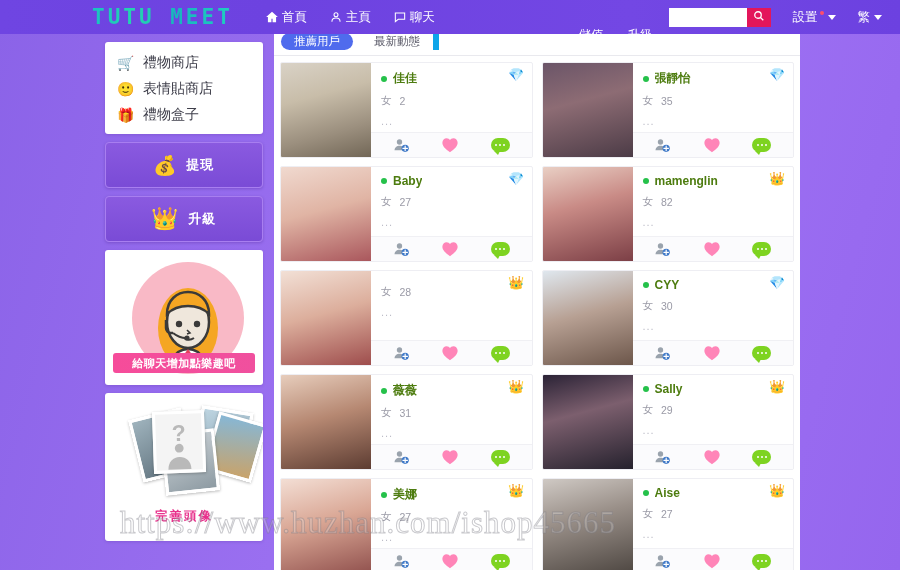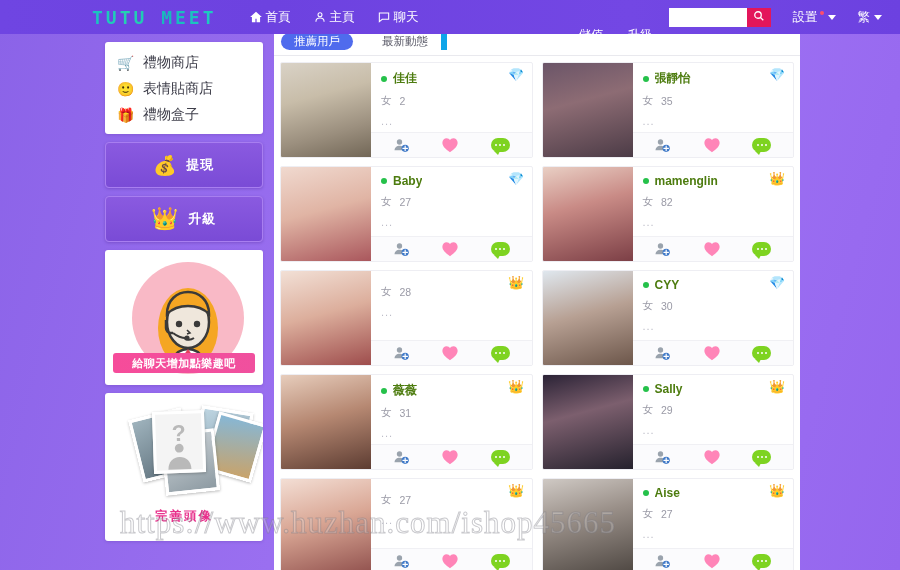--- a/index.html
+++ b/index.html
@@ -18,21 +18,21 @@
     position: absolute; top: 0; left: 0;
     width: 900px; height: 34px;
     background: #6c41e0;
     background: linear-gradient(90deg, #6f45e2 0%, #6d42e0 30%, #7347e4 70%, #6c41e0 100%);
     display: flex; align-items: center;
     z-index: 40;
   }
   .logo {
     margin-left: 92px;
     font-family: "DejaVu Sans Mono", monospace;
-    font-size: 18px; font-weight: bold;
+    font-size: 21px; font-weight: bold;
     letter-spacing: 3px;
     background: linear-gradient(90deg, #19c2c2 0%, #25d4b0 30%, #17b7bd 60%, #1fcfc0 100%);
     -webkit-background-clip: text;
     background-clip: text;
     color: transparent;
     -webkit-text-fill-color: transparent;
     text-shadow: none;
     white-space: nowrap;
   }
   .nav-main { display: flex; align-items: center; margin-left: 32px; gap: 22px; }
@@ -161,21 +161,21 @@
   
   .main {
     position: absolute; left: 274px; top: 28px;
     width: 526px; height: 542px;
     background: #fff;
     z-index: 5;
     overflow: hidden;
   }
   .tabbar {
     height: 28px; border-bottom: 1px solid #e9e9ee;
-    display: flex; align-items: center; gap: 8px; padding-left: 7px;
+    display: flex; align-items: center; gap: 0; padding-left: 7px;
     background: #fff;
   }
   .tab {
     font-size: 11.5px; color: #5a5a68;
     padding: 0 13px; height: 17px; line-height: 17px;
     cursor: pointer; border-right: 1px solid #e3e3ea;
   }
   .tab:last-child { border-right: 6px solid #0ea5e9; }
   .tab.active {
     background: #4f6bed; color: #fff;
@@ -673,20 +673,24 @@
                 <i></i>
                 <i></i>
               </span>
             </span>
           </div>
         </div>
       </div>
       <div class="card">
         <div class="card-photo" style="background-image: linear-gradient(165deg, rgb(243, 222, 212) 0%, rgb(217, 166, 148) 45%, rgb(143, 79, 76) 100%);"></div>
         <div class="card-body">
+          <div class="row-name">
+            <span class="dot-on"></span>
+            <span class="uname">美娜</span>
+          </div>
           <span class="badge">👑</span>
           <div class="meta">
             <span>女</span>
             <span>27</span>
           </div>
           <div class="dots">...</div>
           <div class="actions">
             <span class="act">
               <svg width="17" height="16" viewBox="0 0 24 24">
                 <circle cx="9" cy="7.5" r="4" fill="#9aa3ad"></circle>

